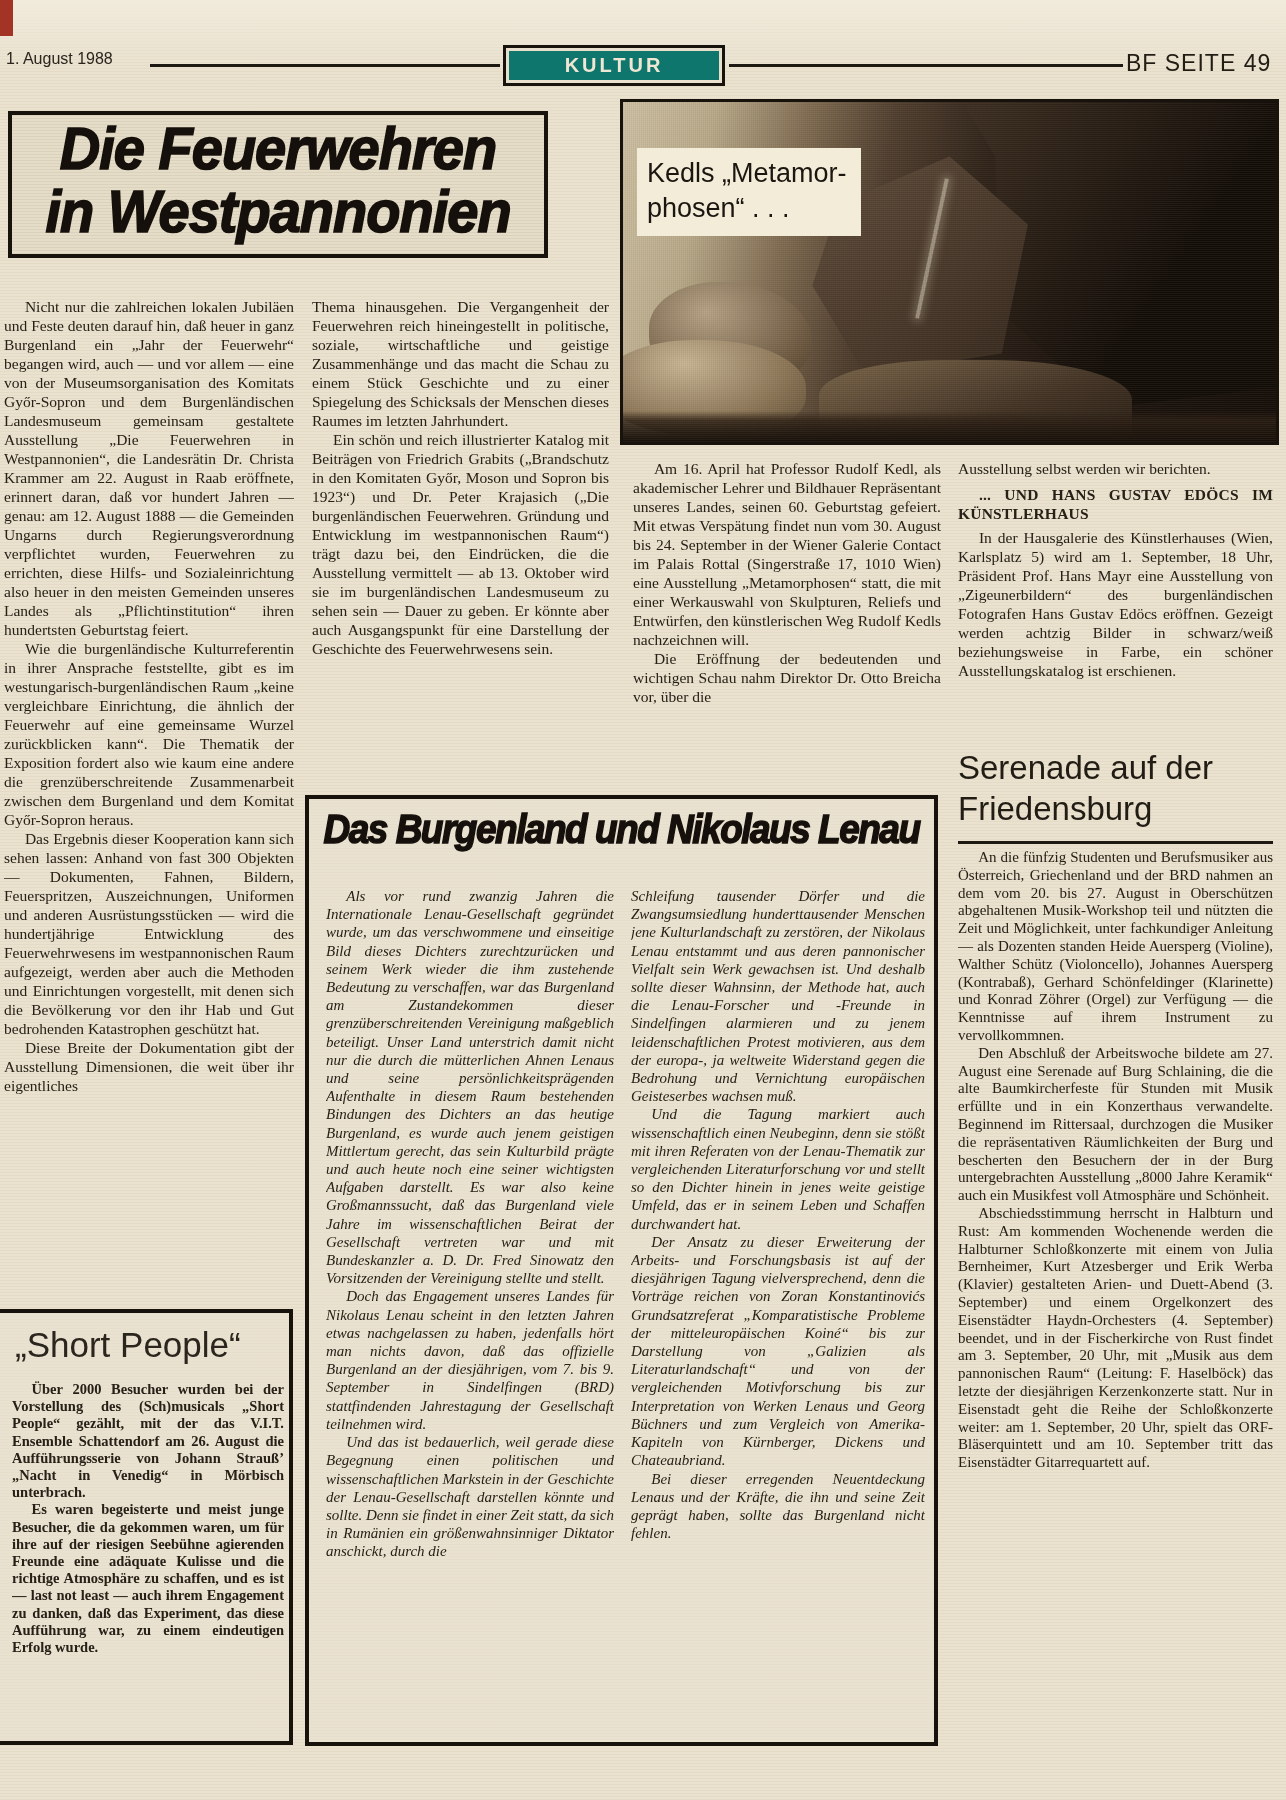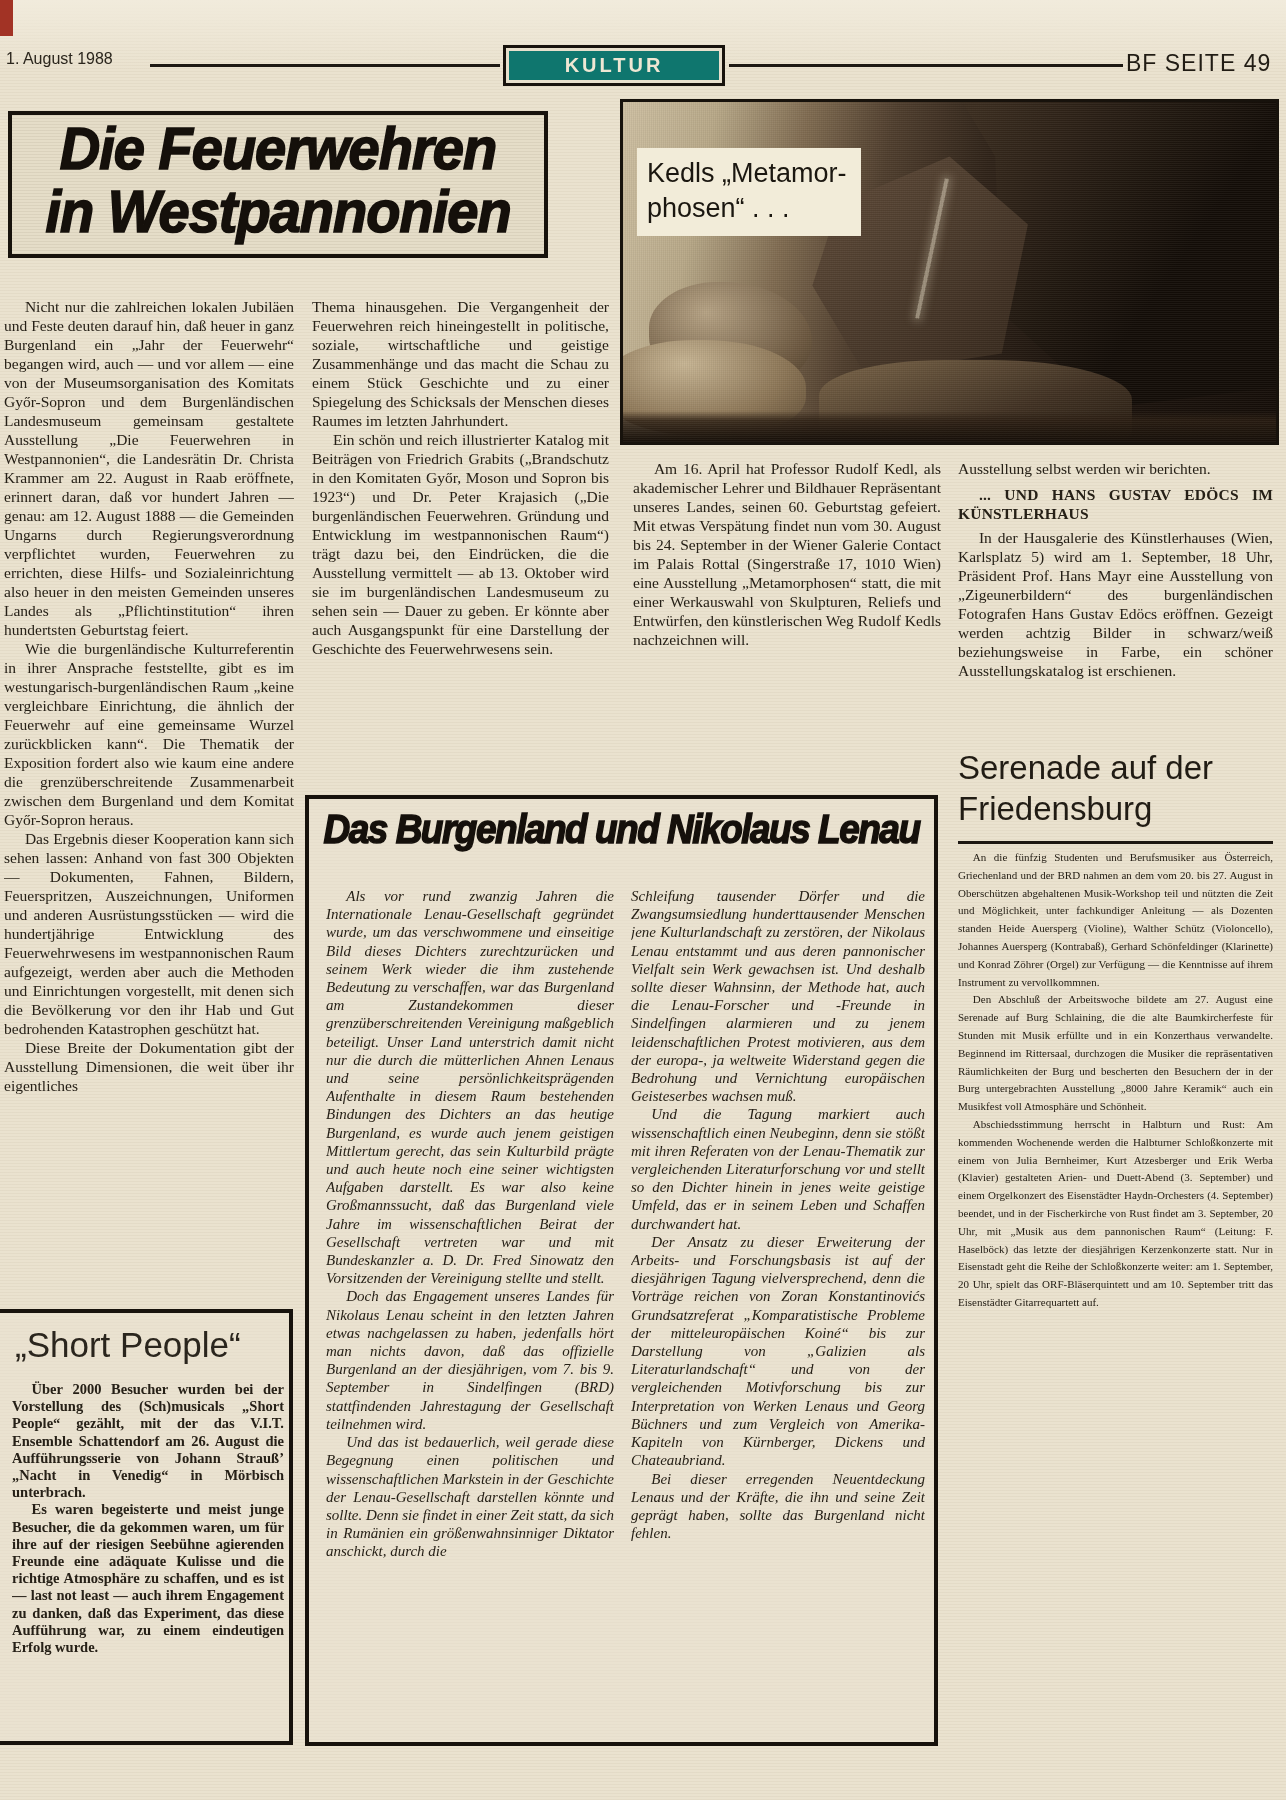--- a/index.html
+++ b/index.html
@@ -86,21 +86,21 @@
   .news-box { border:4px solid #17120c; background:rgba(233,226,210,.5); }
   .lenau-title-wrap { position:absolute; left:0; top:10px; width:100%; text-align:center; }
   .lenau-title {
     display:inline-block; font-family:"Liberation Sans","DejaVu Sans",sans-serif;
     font-style:italic; font-weight:bold; font-size:37px; letter-spacing:-1.5px;
     color:#15100b; -webkit-text-stroke:1.4px #15100b; transform:scaleY(1.12);
   }
   .lenau-col p { font-style:italic; font-size:15px; line-height:18.2px; }
   .short-title { font-family:"Liberation Sans","DejaVu Sans",sans-serif; font-size:35px; color:#2a251d; }
   .short-body p { font-weight:bold; font-size:14.5px; line-height:17.2px; }
-  .serenade-body p { font-size:11px; line-height:17.8px; }
+  .serenade-body p { font-size:15px; line-height:17.8px; }
   .kedl-intro { text-indent:0 !important; }
 </style>
 </head>
 <body>
 
 <div class="page">
 
   <div class="abs corner-mark" style="left:0;top:0;width:13px;height:36px;"></div>
 
   <div class="abs date-label" style="left:6px;top:50px;">1. August 1988</div>
@@ -137,20 +137,21 @@
     <div class="shape ph-bottom"></div>
     <div class="shape ph-grain"></div>
     <div class="photo-caption" style="left:14px;top:26px;width:224px;margin-top:20px;">
       <span>Kedls „Metamor-</span><br>
       <span>phosen“ . . .</span>
     </div>
   </div>
 
   <div class="abs bodytext" style="left:633px;top:459px;width:308px;height:332px;">
       <p>Am 16. April hat Professor Rudolf Kedl, als akademischer Lehrer und Bildhauer Repräsentant unseres Landes, seinen 60. Geburtstag gefeiert. Mit etwas Verspätung findet nun vom 30. August bis 24. September in der Wiener Galerie Contact im Palais Rottal (Singerstraße 17, 1010 Wien) eine Ausstellung „Metamorphosen“ statt, die mit einer Werkauswahl von Skulpturen, Reliefs und Entwürfen, den künstlerischen Weg Rudolf Kedls nachzeichnen will.</p>
+      <p>Die Eröffnung der bedeutenden und wichtigen Schau nahm Direktor Dr. Otto Breicha vor, über die</p>
     </div>
   <div class="abs bodytext" style="left:958px;top:459px;width:315px;height:288px;">
     <p class="kedl-intro">Ausstellung selbst werden wir berichten.</p>
     <p class="edocs-subhead">... UND HANS GUSTAV EDÖCS IM KÜNSTLERHAUS</p>
     <div class="bodytext">
         <p>In der Hausgalerie des Künstlerhauses (Wien, Karlsplatz 5) wird am 1. September, 18 Uhr, Präsident Prof. Hans Mayr eine Ausstellung von „Zigeunerbildern“ des burgenländischen Fotografen Hans Gustav Edöcs eröffnen. Gezeigt werden achtzig Bilder in schwarz/weiß beziehungsweise in Farbe, ein schöner Ausstellungskatalog ist erschienen.</p>
       </div>
   </div>
 
   <div class="abs serenade-heading" style="left:958px;top:747px;width:315px;">

